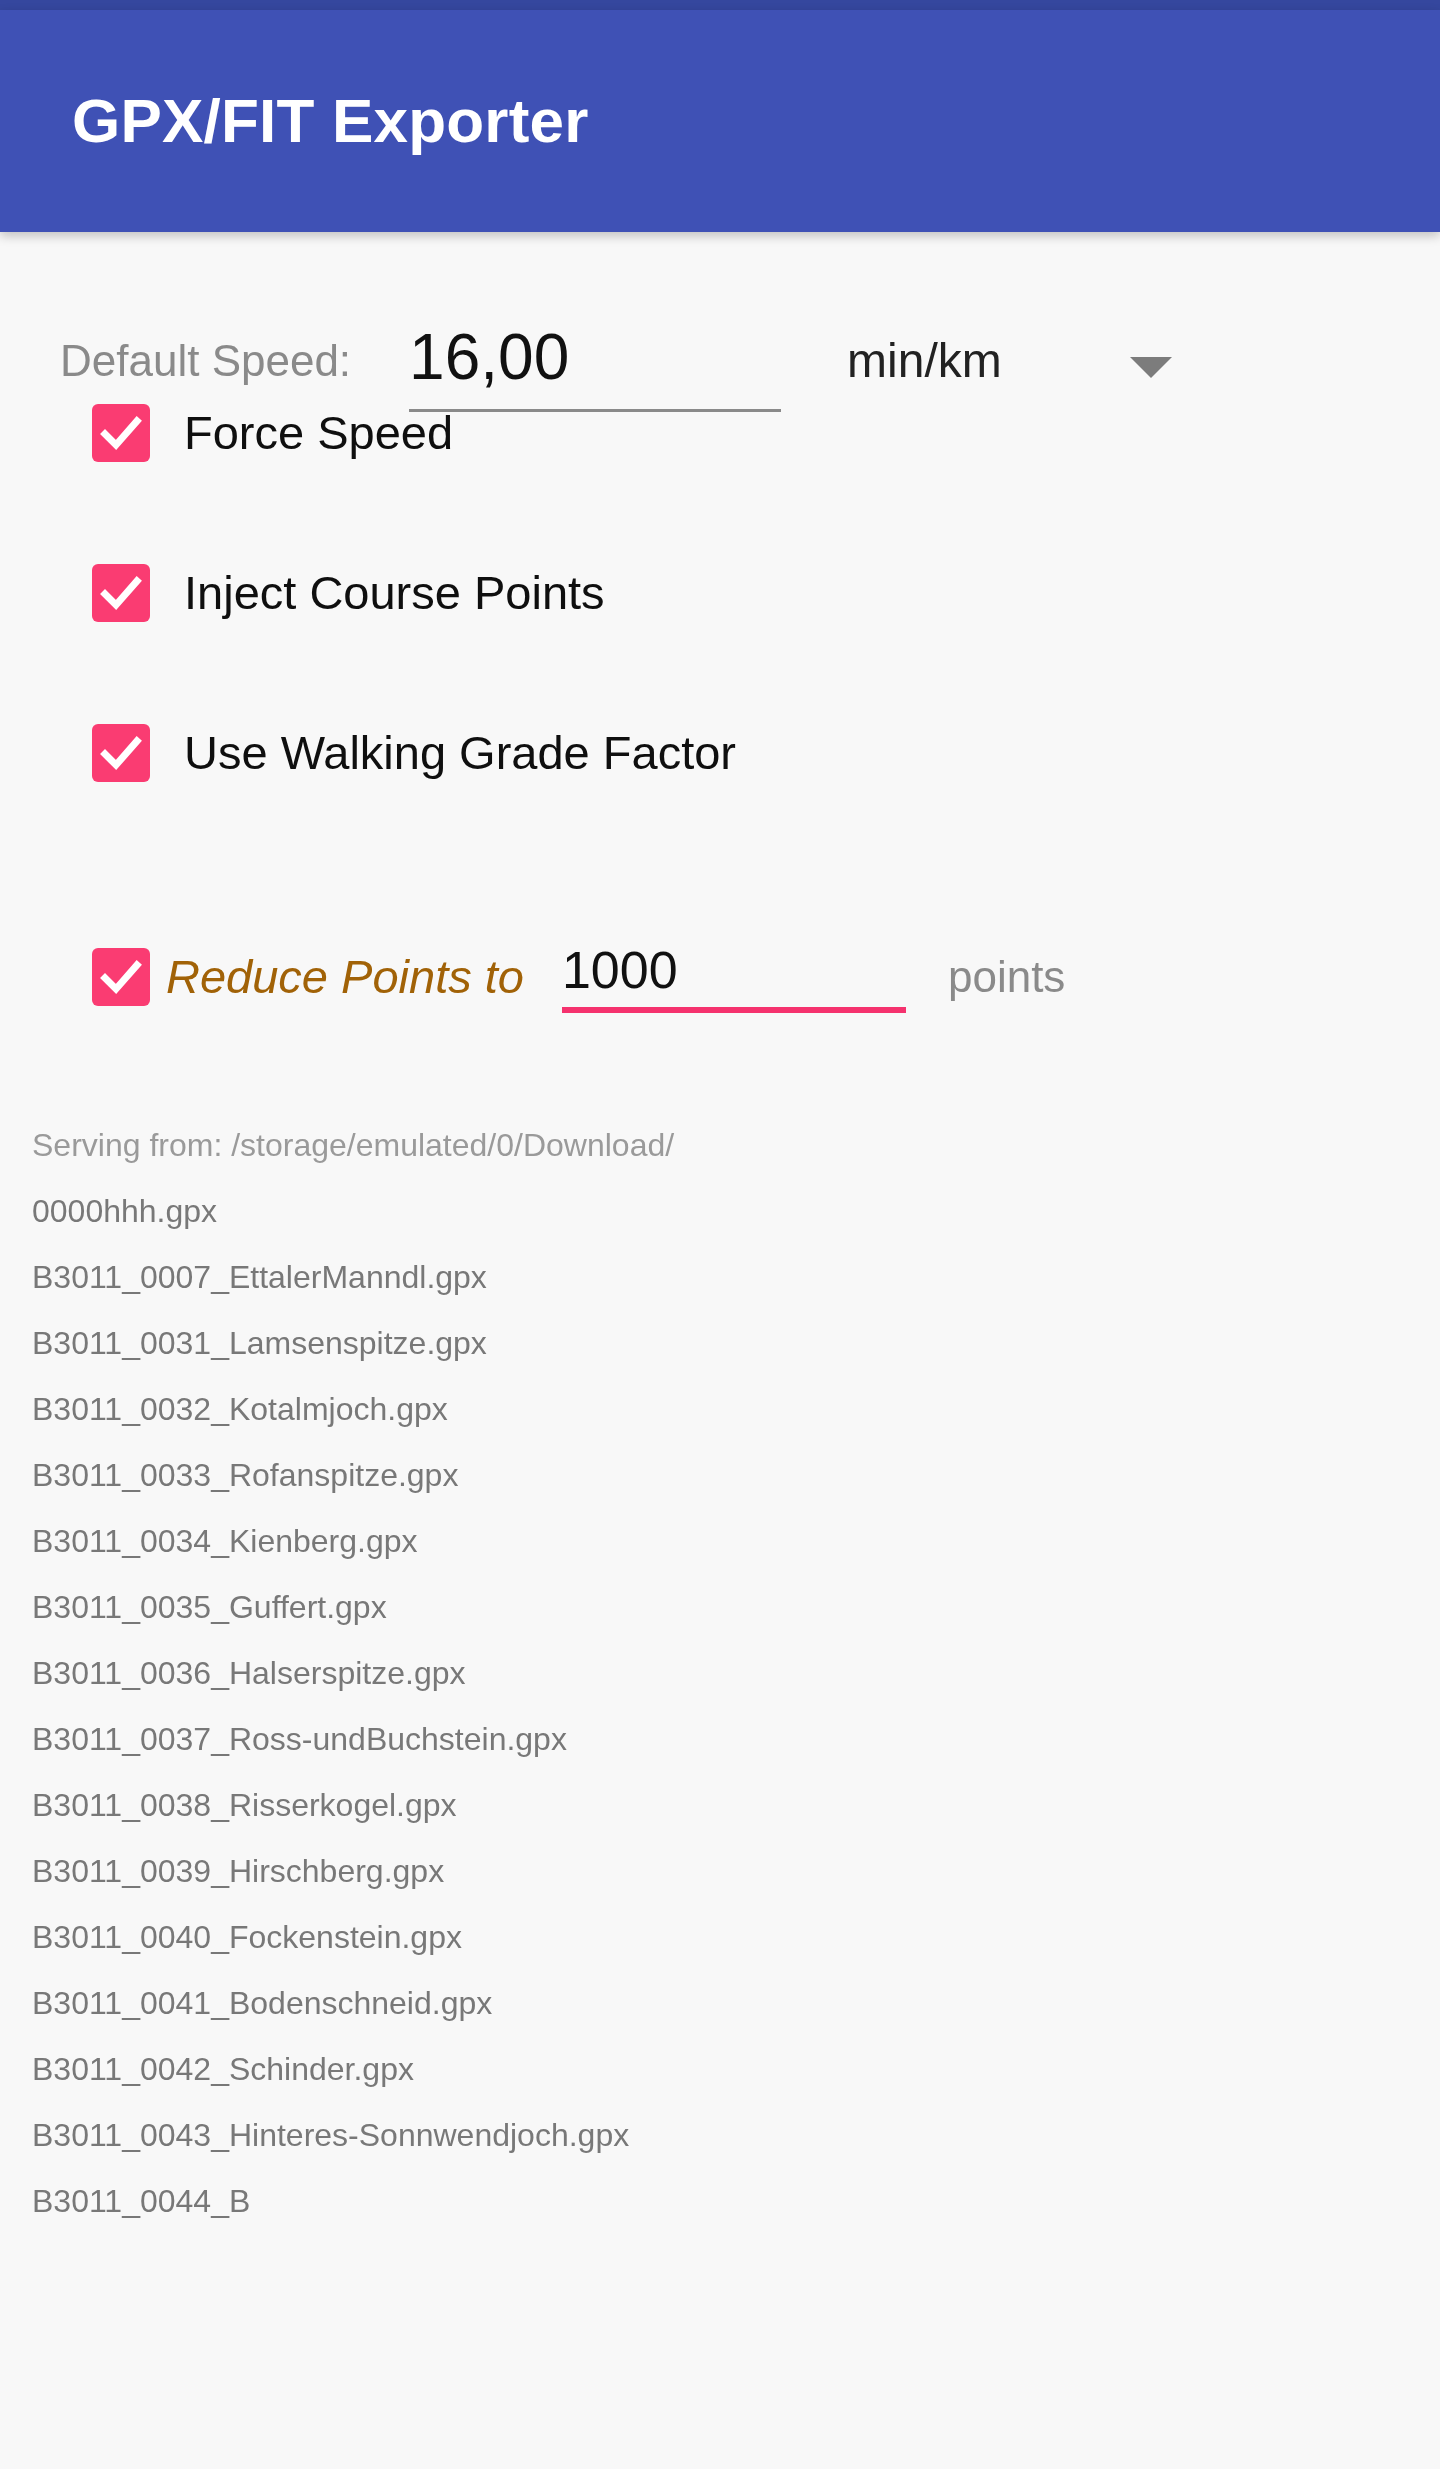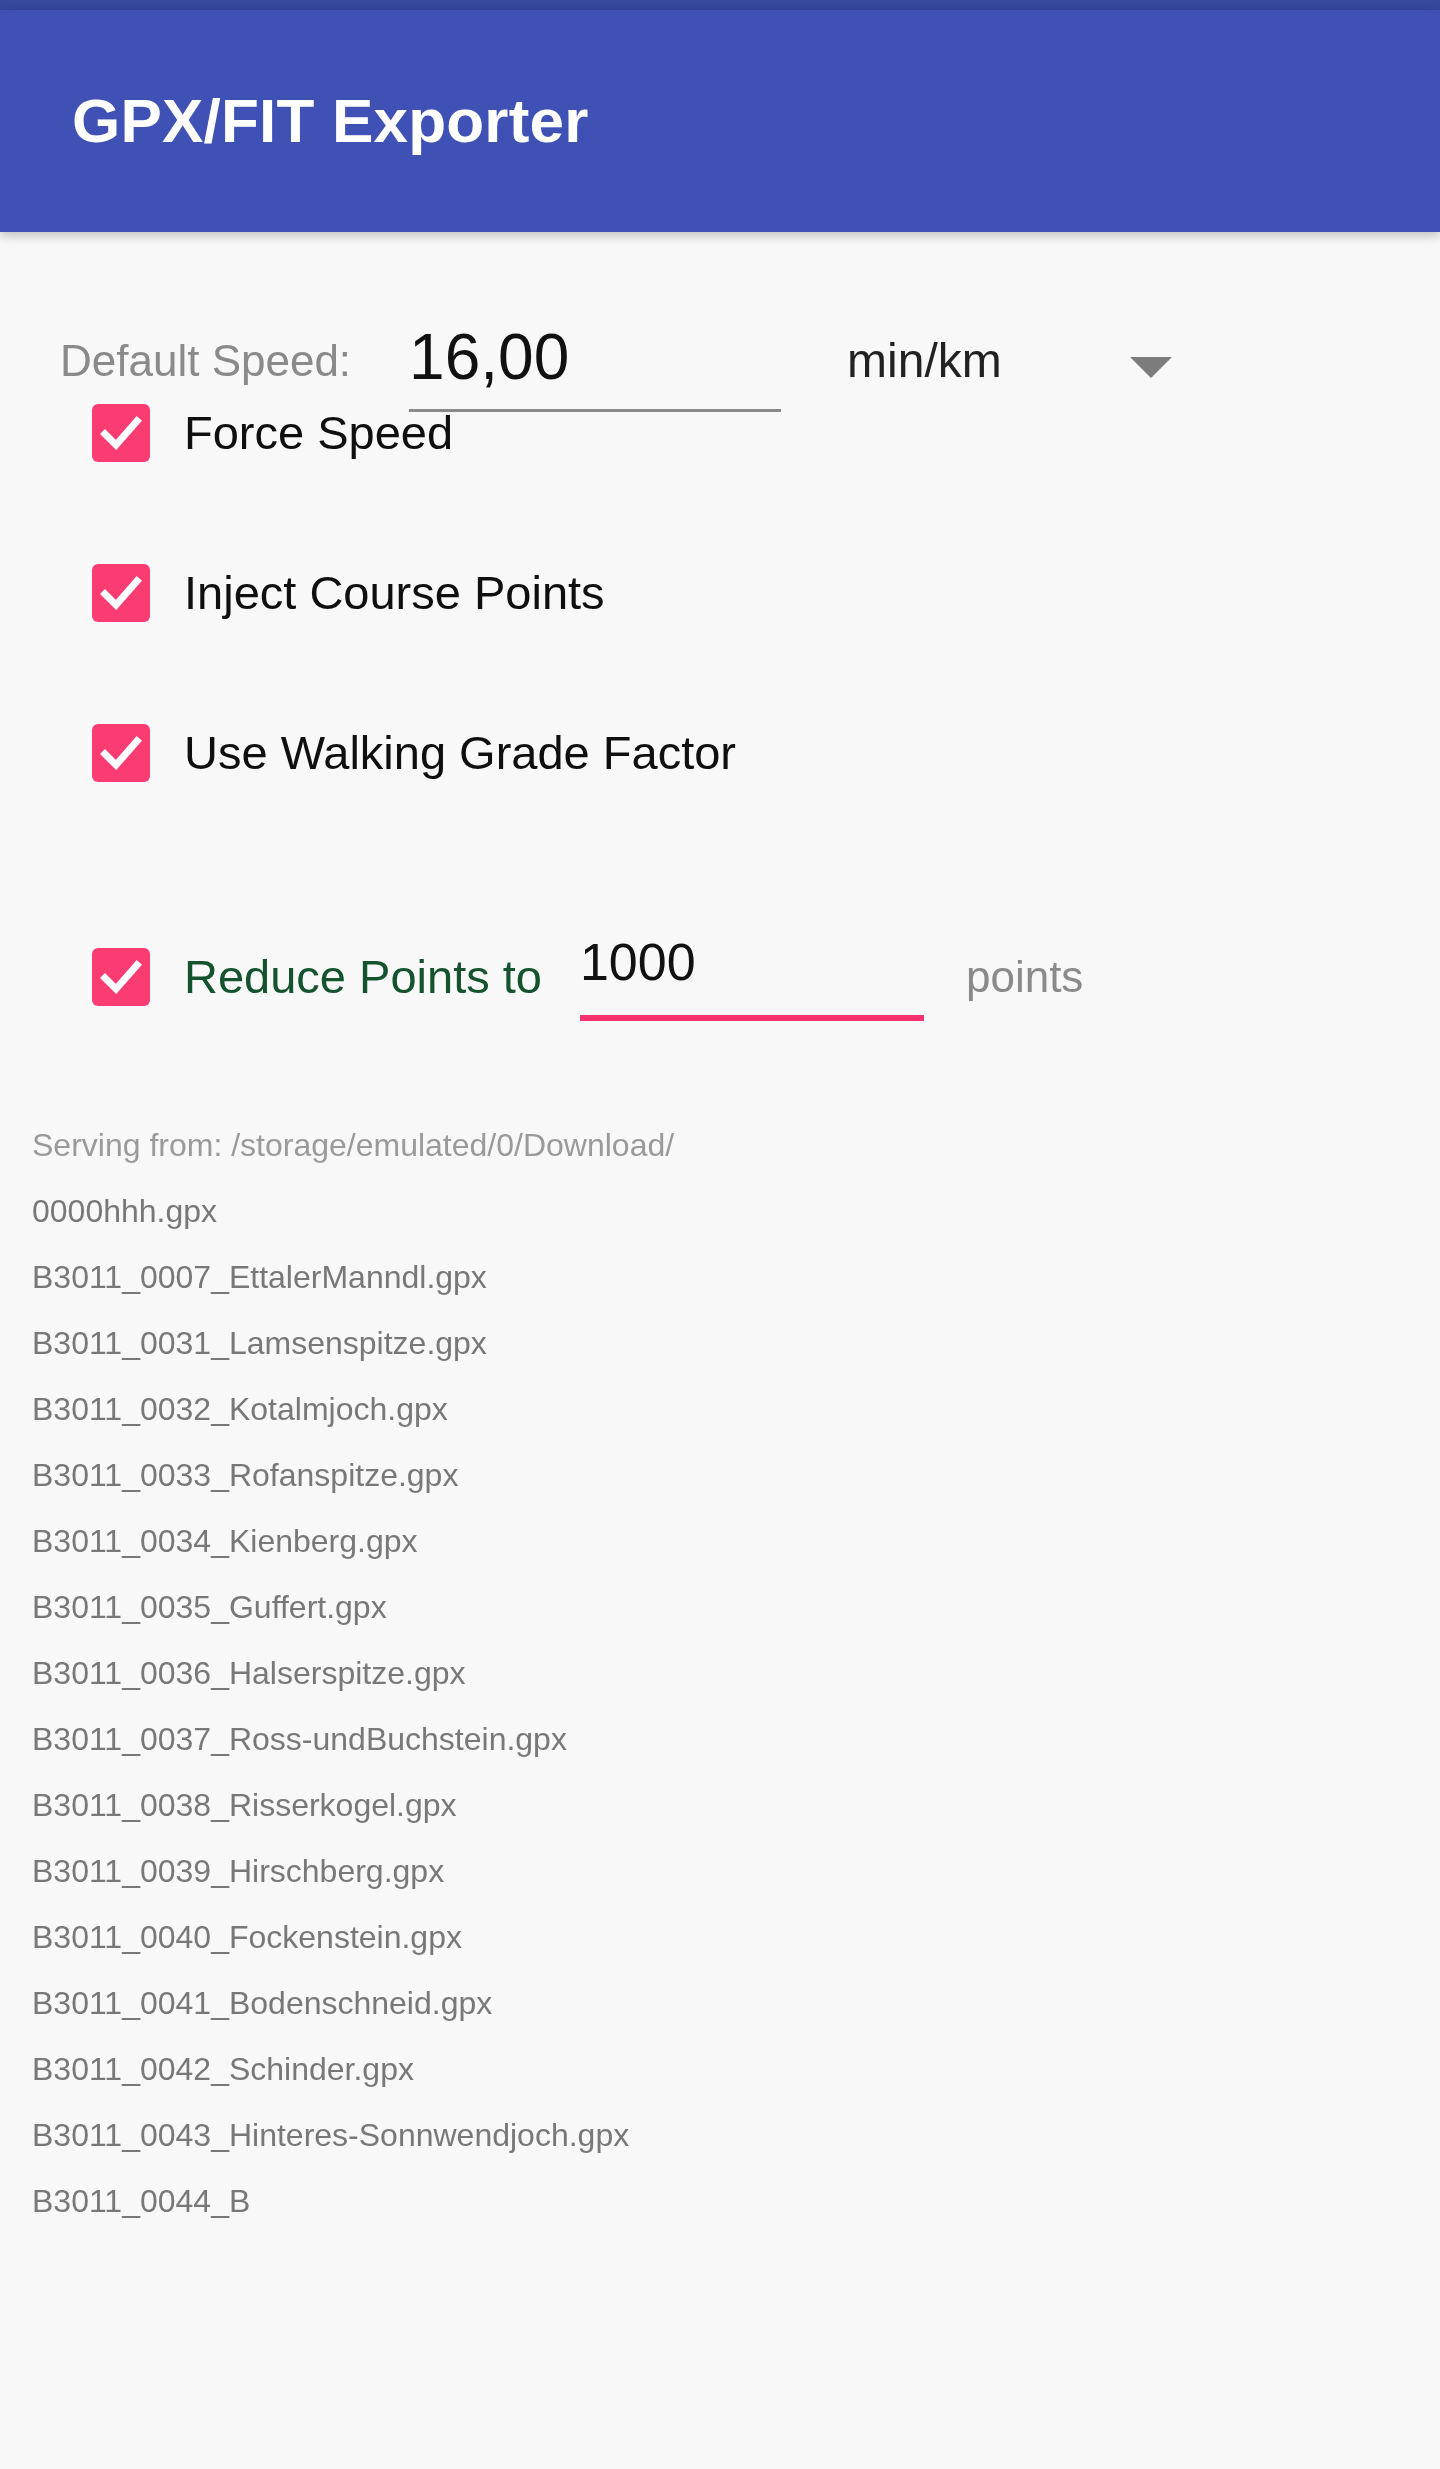--- a/index.html
+++ b/index.html
@@ -136,36 +136,37 @@
   }
 
   
   .reduce-row {
     display: flex;
     align-items: center;
     height: 110px;
     margin-top: 118px;
   }
   .reduce-label {
-    margin-left: 34px;
-    color: #14532d;
+    margin-left: 16px;
+    color: #a16207;
     font-size: 47px;
     line-height: 58px;
     white-space: nowrap;
+    font-style: italic;
   }
   .reduce-field {
     margin-left: 38px;
     width: 344px;
     position: relative;
   }
   .reduce-value {
     color: #111111;
     font-size: 52px;
     line-height: 58px;
-    padding-bottom: 24px;
+    padding-bottom: 8px;
     display: block;
   }
   .reduce-underline {
     height: 6px;
     background: #F5326E;
     width: 100%;
   }
   .points-label {
     margin-left: 42px;
     color: #8A8A8A;

